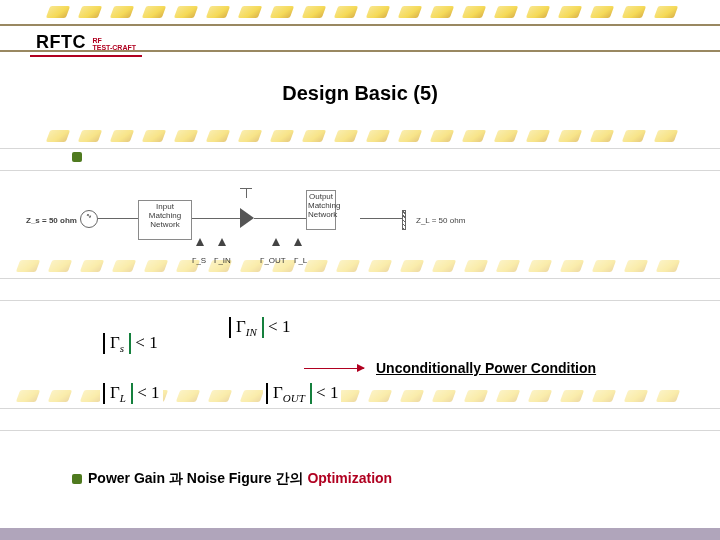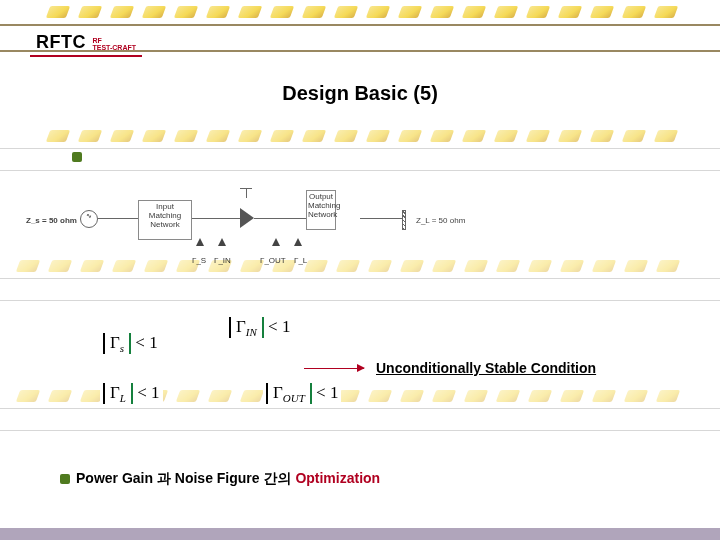--- a/index.html
+++ b/index.html
@@ -85,21 +85,21 @@
     font-size: 14px;
     font-weight: 700;
     color: #000;
   }
   .bullet .dot {
     width: 10px; height: 10px;
     background: #4f7a1f;
     border-radius: 2px;
   }
   .bullet1 { top: 152px; left: 72px; }
-  .bullet2 { top: 470px; left: 60px; }
+  .bullet2 { top: 470px; left: 72px; }
   .optim { color: #b00020; font-weight: 700; }
 
   
   .diagram {
     position: absolute;
     top: 178px; left: 76px;
     width: 420px; height: 110px;
   }
   .dbox {
     position: absolute;
@@ -360,21 +360,21 @@
     <span class="bar1"><span>Γ</span><sub>IN</sub></span><span> &lt; 1</span>
   </div>
   <div class="cond c3">
     <span class="bar1"><span>Γ</span><sub>L</sub></span><span> &lt; 1</span>
   </div>
   <div class="cond c4">
     <span class="bar1"><span>Γ</span><sub>OUT</sub></span><span> &lt; 1</span>
   </div>
 
   <div class="arrow-right"></div>
-  <div class="cond-label">Unconditionally Stable Condition</div>
+  <div class="cond-label">Unconditionally Power Condition</div>
 
   <div class="bullet bullet2">
     <span class="dot"></span>
     <span>
       <span>Power Gain 과 Noise Figure 간의 </span><span class="optim">Optimization</span>
     </span>
   </div>
 </div>
 
 <div class="footer-bar"></div>

